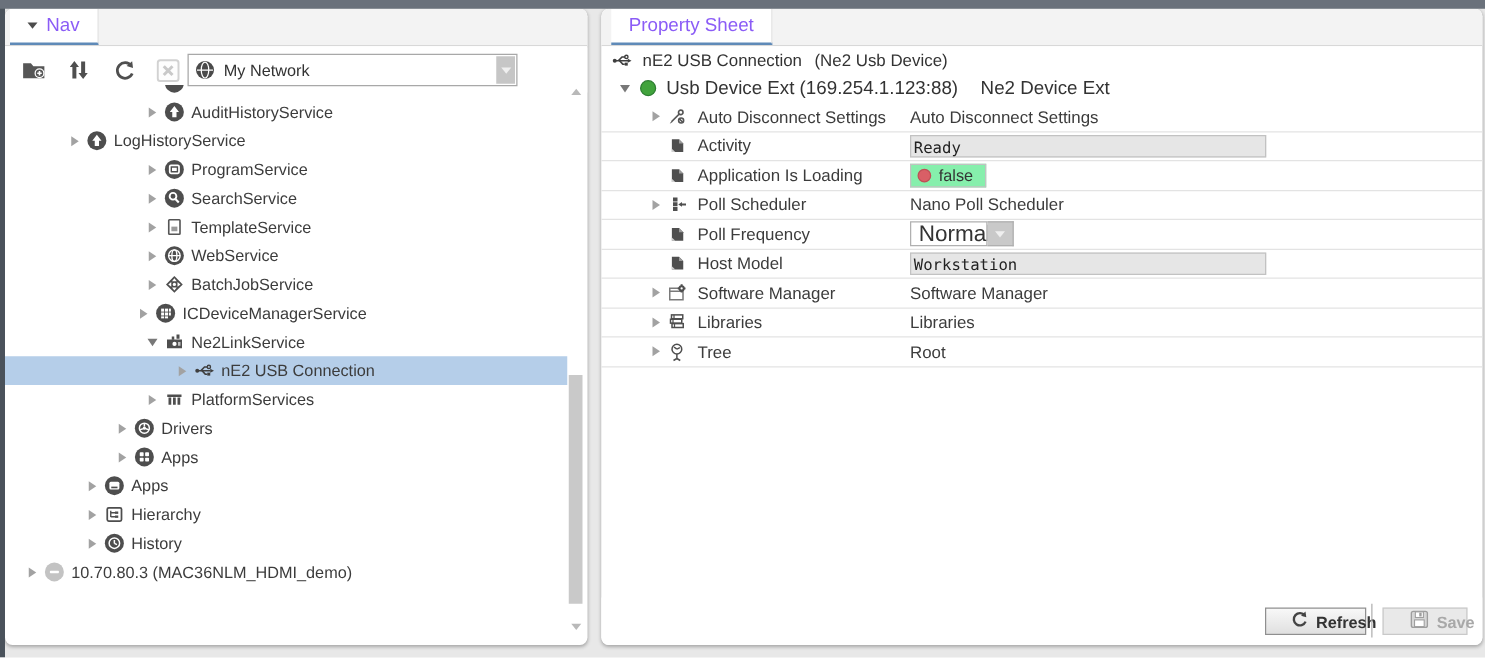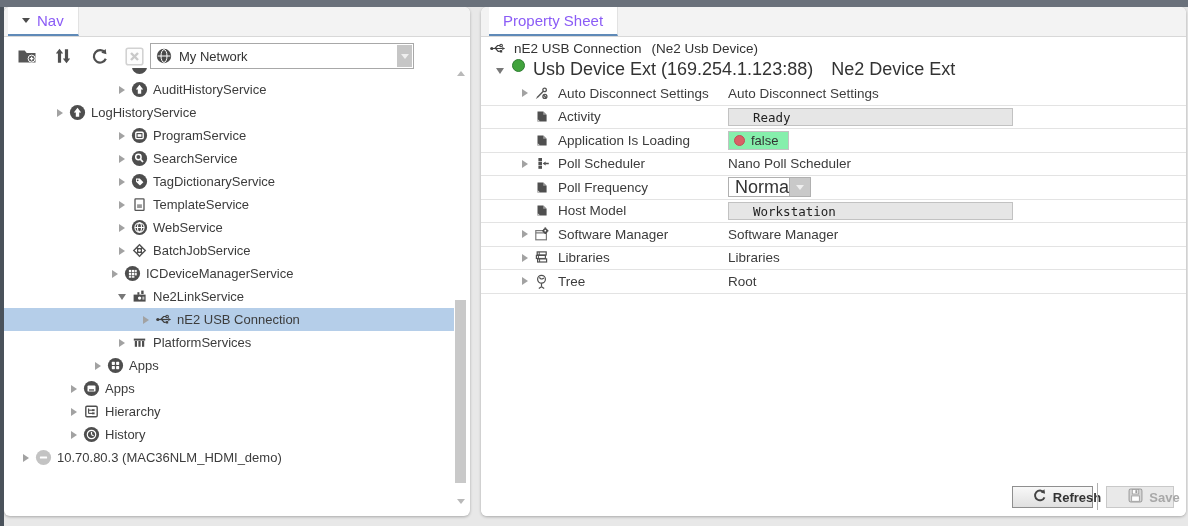--- a/index.html
+++ b/index.html
@@ -82,37 +82,37 @@
   .sb-arrow-up { position:absolute; top:3px; left:3px; width:0; height:0;
      border-left:4.5px solid transparent; border-right:4.5px solid transparent; border-bottom:5px solid #b9b9b9; }
   .sb-arrow-dn { position:absolute; bottom:8px; left:3px; width:0; height:0;
      border-left:4.5px solid transparent; border-right:4.5px solid transparent; border-top:5px solid #b9b9b9; }
   #nav-thumb { position:absolute; left:1px; top:232px; width:11px; height:183px; background:#c9c9c9; }
 
   
   #ps-root { position:absolute; left:0; right:0; top:31px; height:21px; display:flex; align-items:center; padding-left:5px; font-size:13.5px; }
   #ps-root .title { margin-left:8px; color:#333; }
   #ps-root .ptype { margin-left:10px; color:#333; }
-  #ps-device { position:absolute; left:0; right:0; top:52px; height:23px; display:flex; font-size:18px; }
+  #ps-device { position:absolute; left:0; right:0; top:52px; height:23px; display:flex; align-items:center; font-size:15px; }
   #ps-device .tw { margin-left:12px; }
   .status-dot { width:13px; height:13px; border-radius:50%; background:#41a33c; border:1.5px solid #2e7d32; margin-left:6px; flex:none; }
   #ps-device .dlabel { margin-left:8px; color:#333; }
   #ps-device .dvalue { margin-left:18px; color:#333; }
 
   #prop-rows { position:absolute; left:0; right:0; top:75px; }
   .prow { height:23.5px; display:flex; align-items:center; border-bottom:1px solid #e3e3e3; position:relative; font-size:13.5px; }
   .prow .tw { margin-left:37px; }
   .prow .picon { width:19px; height:17px; margin-left:1px; display:flex; align-items:center; justify-content:center; flex:none; }
   .prow .plabel { margin-left:7px; color:#3c3c3c; }
   .pvalue { position:absolute; left:247px; top:0; bottom:0; display:flex; align-items:center; }
   .pv-text { color:#3c3c3c; }
   .pv-readonly {
     width:285px; height:18px; line-height:17px; background:#e6e6e6;
     border:1px solid #c2c2c2; font-family:"DejaVu Sans Mono", monospace;
-    font-size:12.5px; color:#222; padding-left:24px;
+    font-size:12.5px; color:#222; padding-left:2px;
   }
   .pv-bool {
     height:19px; background:#86efac; border:1px solid #c2c2c2;
     display:flex; align-items:center; padding:0 10px 0 5px; gap:6px; font-size:13px; color:#333;
   }
   .bool-dot { width:11px; height:11px; border-radius:50%; background:#d95f66; border:1px solid #c04e56; }
   .pv-dropdown { display:flex; height:20px; }
   .pv-dropdown .dd-text {
     width:62px; border:1px solid #b0b0b0; background:#fff;
     font-size:18px; color:#333; display:flex; align-items:center; padding-left:6px;
@@ -258,33 +258,20 @@
           </svg>
         </span>
         <span class="tlabel">SearchService</span>
       </div>
       <div class="trow" style="padding-left: 111px;">
         <span class="tw">
           <span class="tri-r"></span>
         </span>
         <span class="ticon">
           <svg width="17" height="17" viewBox="0 0 17 17">
-            <circle cx="8.5" cy="8.5" r="7.6" fill="#4e4e4e"></circle>
-            <path d="M5 5.6 h3.8 l3.6 3.6 -3.4 3.4 -4 -3.8 z" fill="#fff"></path>
-            <circle cx="6.7" cy="7.3" r="0.9" fill="#4e4e4e"></circle>
-          </svg>
-        </span>
-        <span class="tlabel">TagDictionaryService</span>
-      </div>
-      <div class="trow" style="padding-left: 111px;">
-        <span class="tw">
-          <span class="tri-r"></span>
-        </span>
-        <span class="ticon">
-          <svg width="17" height="17" viewBox="0 0 17 17">
             <rect x="4" y="2.8" width="9" height="11.6" rx="0.6" fill="#fff" stroke="#555" stroke-width="1.3"></rect>
             <rect x="6.1" y="8.3" width="4.8" height="3.7" fill="#9a9a9a"></rect>
           </svg>
         </span>
         <span class="tlabel">TemplateService</span>
       </div>
       <div class="trow" style="padding-left: 111px;">
         <span class="tw">
           <span class="tri-r"></span>
         </span>
@@ -377,20 +364,36 @@
         </span>
         <span class="ticon">
           <svg width="17" height="17" viewBox="0 0 17 17">
             <rect x="2.8" y="4.6" width="11.4" height="2" fill="#4e4e4e"></rect>
             <rect x="3.8" y="7" width="2.2" height="5.8" fill="#4e4e4e"></rect>
             <rect x="7.4" y="7" width="2.2" height="5.8" fill="#4e4e4e"></rect>
             <rect x="11" y="7" width="2.2" height="5.8" fill="#4e4e4e"></rect>
           </svg>
         </span>
         <span class="tlabel">PlatformServices</span>
+      </div>
+      <div class="trow" style="padding-left: 87px;">
+        <span class="tw">
+          <span class="tri-r"></span>
+        </span>
+        <span class="ticon">
+          <svg width="17" height="17" viewBox="0 0 17 17">
+            <circle cx="8.5" cy="8.5" r="7.6" fill="#4e4e4e"></circle>
+            <circle cx="8.5" cy="8.5" r="4" fill="none" stroke="#fff" stroke-width="1.2"></circle>
+            <circle cx="8.5" cy="8.5" r="1.3" fill="#fff"></circle>
+            <line x1="8.5" y1="4.5" x2="8.5" y2="7.2" stroke="#fff" stroke-width="1.2"></line>
+            <line x1="4.7" y1="9.9" x2="7.3" y2="9" stroke="#fff" stroke-width="1.2"></line>
+            <line x1="12.3" y1="9.9" x2="9.7" y2="9" stroke="#fff" stroke-width="1.2"></line>
+          </svg>
+        </span>
+        <span class="tlabel">Drivers</span>
       </div>
       <div class="trow" style="padding-left: 87px;">
         <span class="tw">
           <span class="tri-r"></span>
         </span>
         <span class="ticon">
           <svg width="17" height="17" viewBox="0 0 17 17">
             <circle cx="8.5" cy="8.5" r="7.6" fill="#4e4e4e"></circle>
             <g fill="#fff">
               <rect x="4.8" y="4.8" width="3.1" height="3.1" rx="0.6"></rect>

